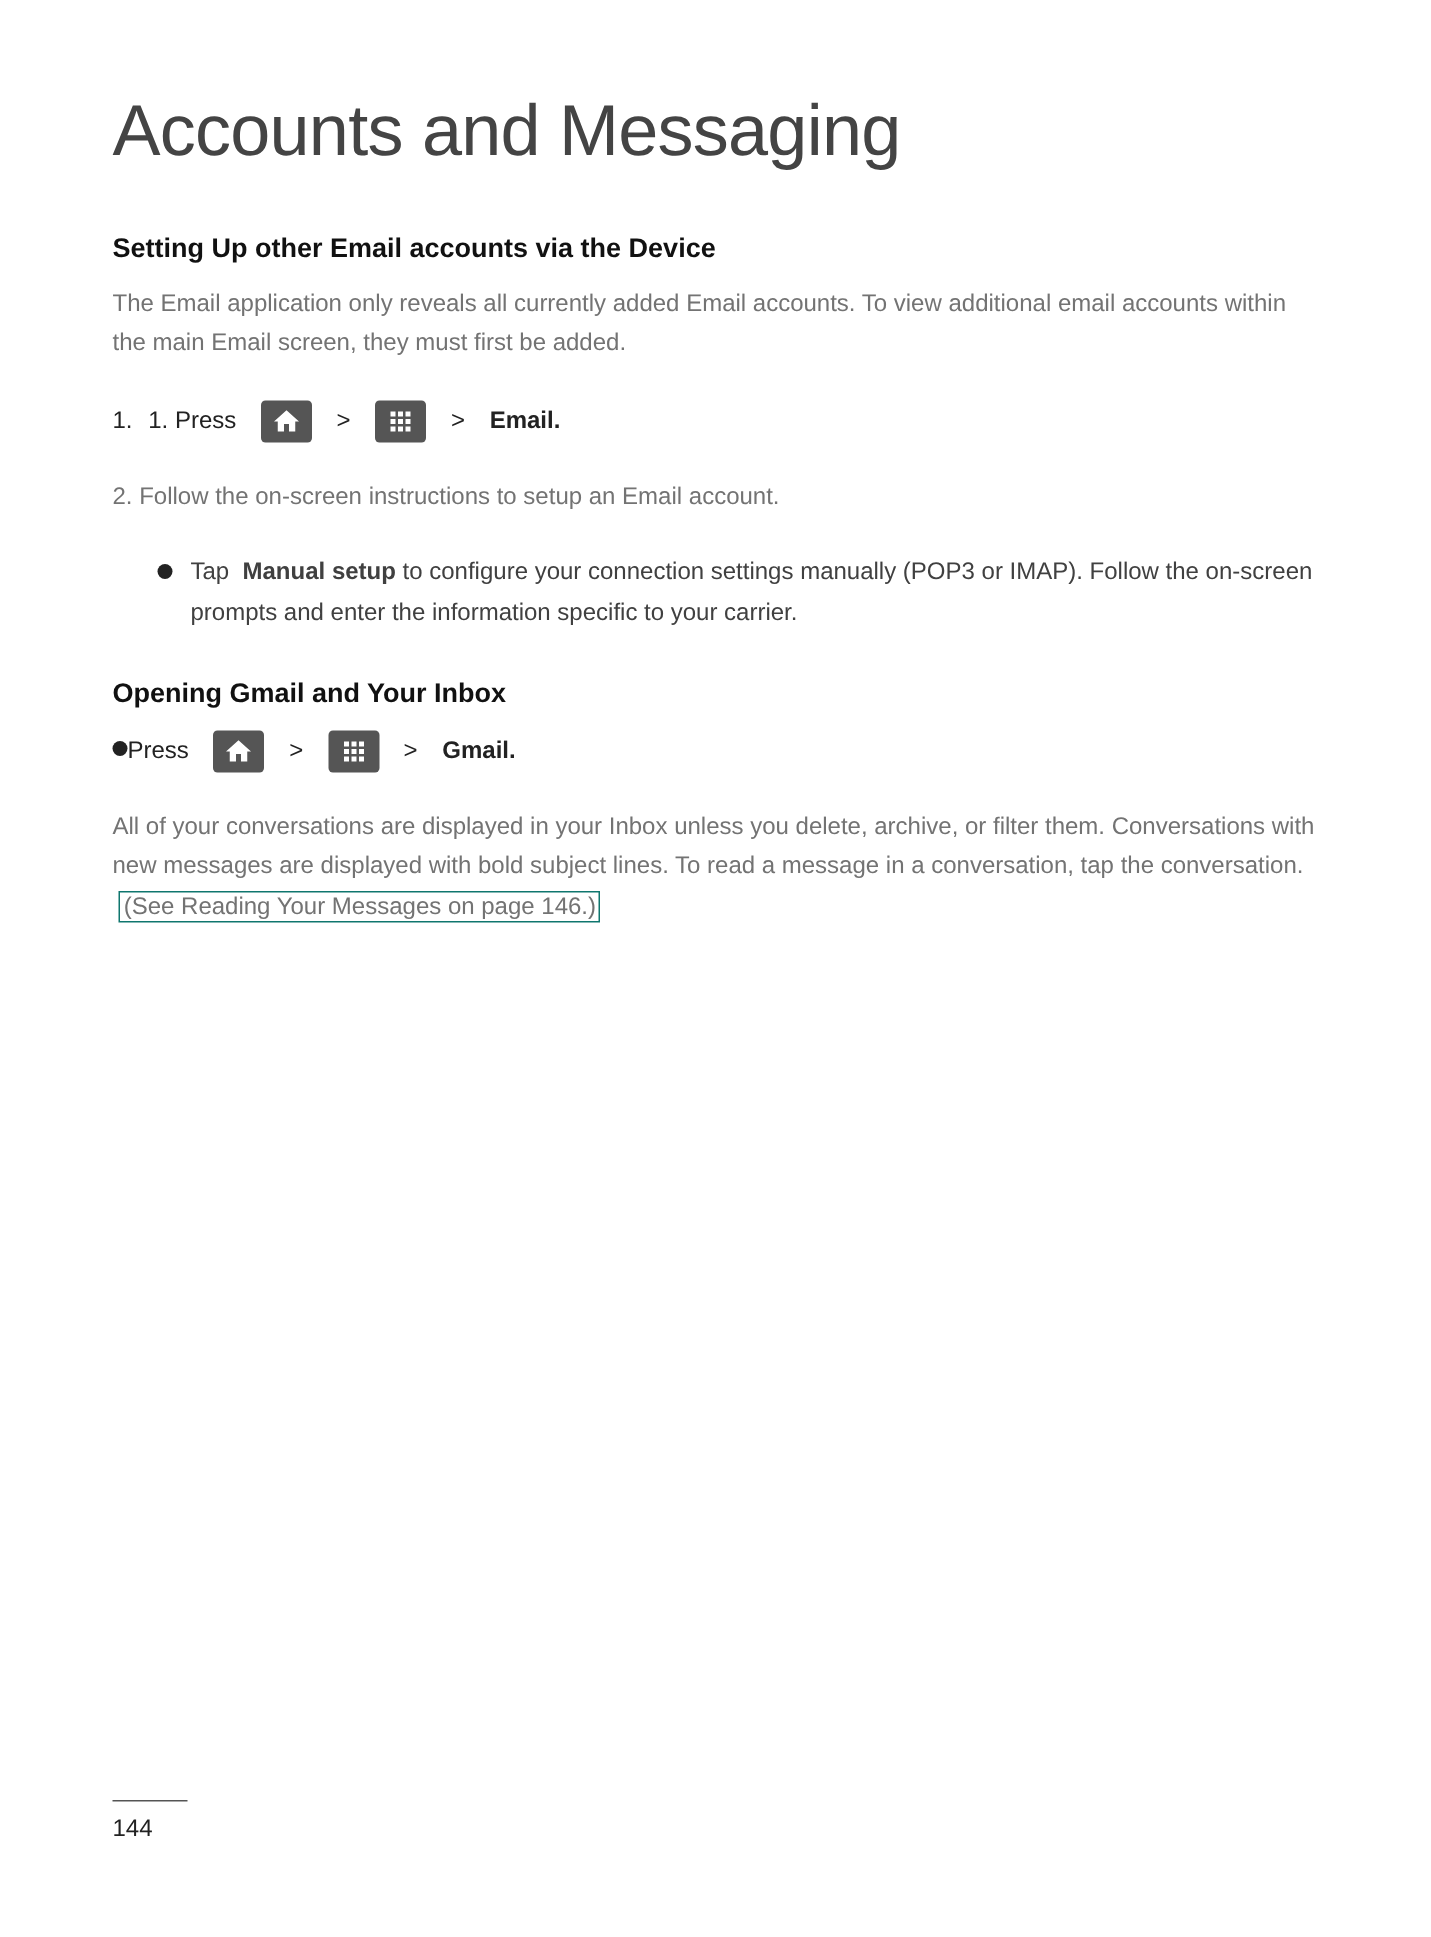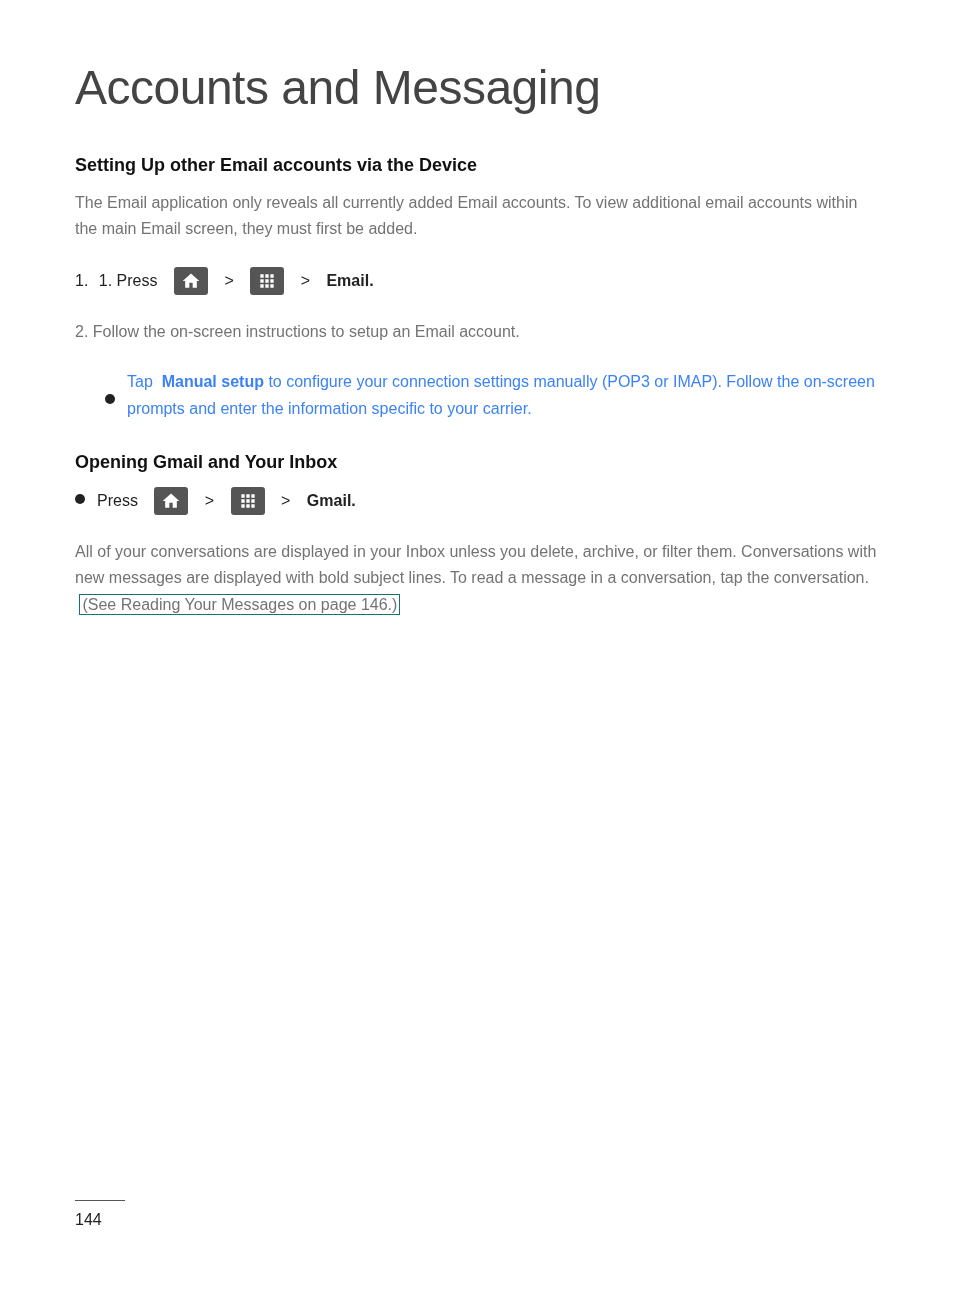--- a/index.html
+++ b/index.html
@@ -104,40 +104,40 @@
       font-weight: 700;
     }
 
     .bullet-section {
       margin-left: 30px;
       margin-bottom: 24px;
     }
 
     .bullet-item {
       display: flex;
-      align-items: center;
+      align-items: flex-start;
       gap: 12px;
       font-size: 16px;
       line-height: 1.65;
-      color: #3b82f6;
+      color: #404040;
     }
 
     .bullet-dot {
       width: 10px;
       height: 10px;
       background: #222222;
       border-radius: 50%;
       margin-top: 7px;
       flex-shrink: 0;
     }
 
     .bullet-row {
       display: flex;
       align-items: flex-start;
-      gap: 12px;
+      gap: 0;
       font-size: 16px;
       line-height: 1.65;
       margin-bottom: 14px;
     }
 
     .section-gap {
       margin-bottom: 30px;
     }
 
     .section-gap2 {

